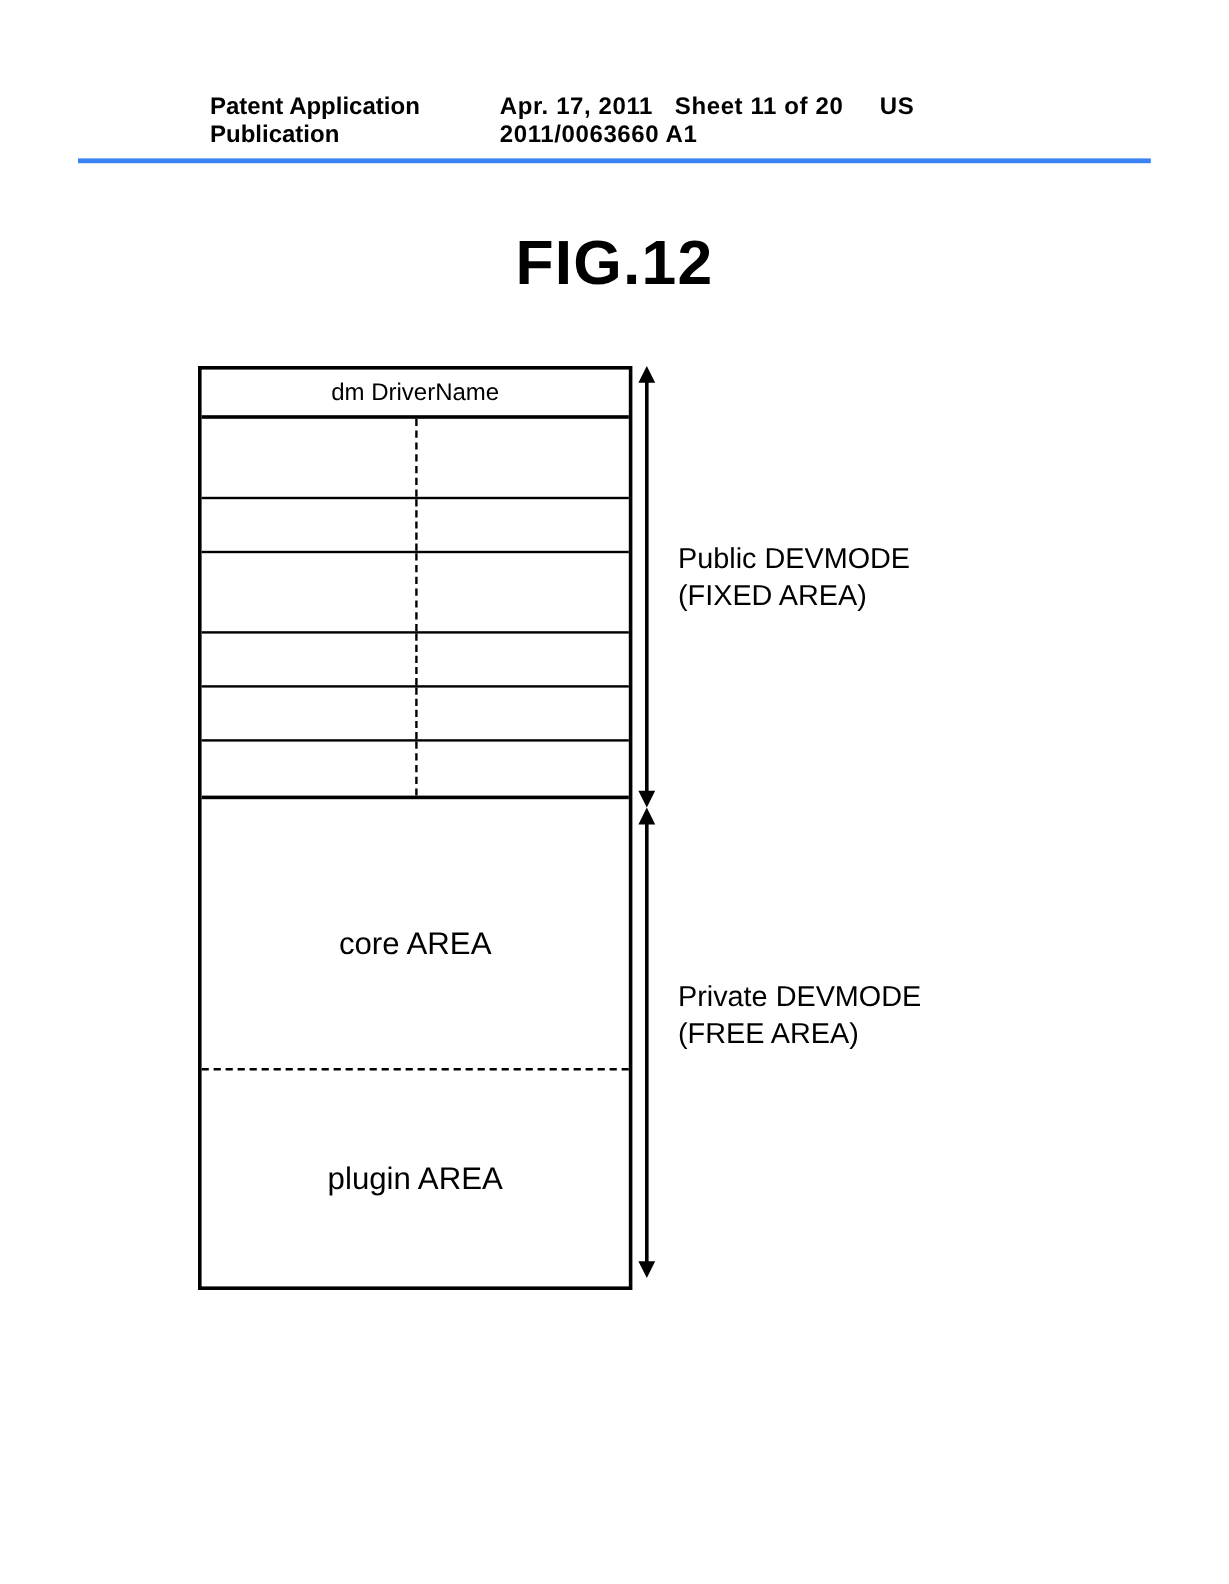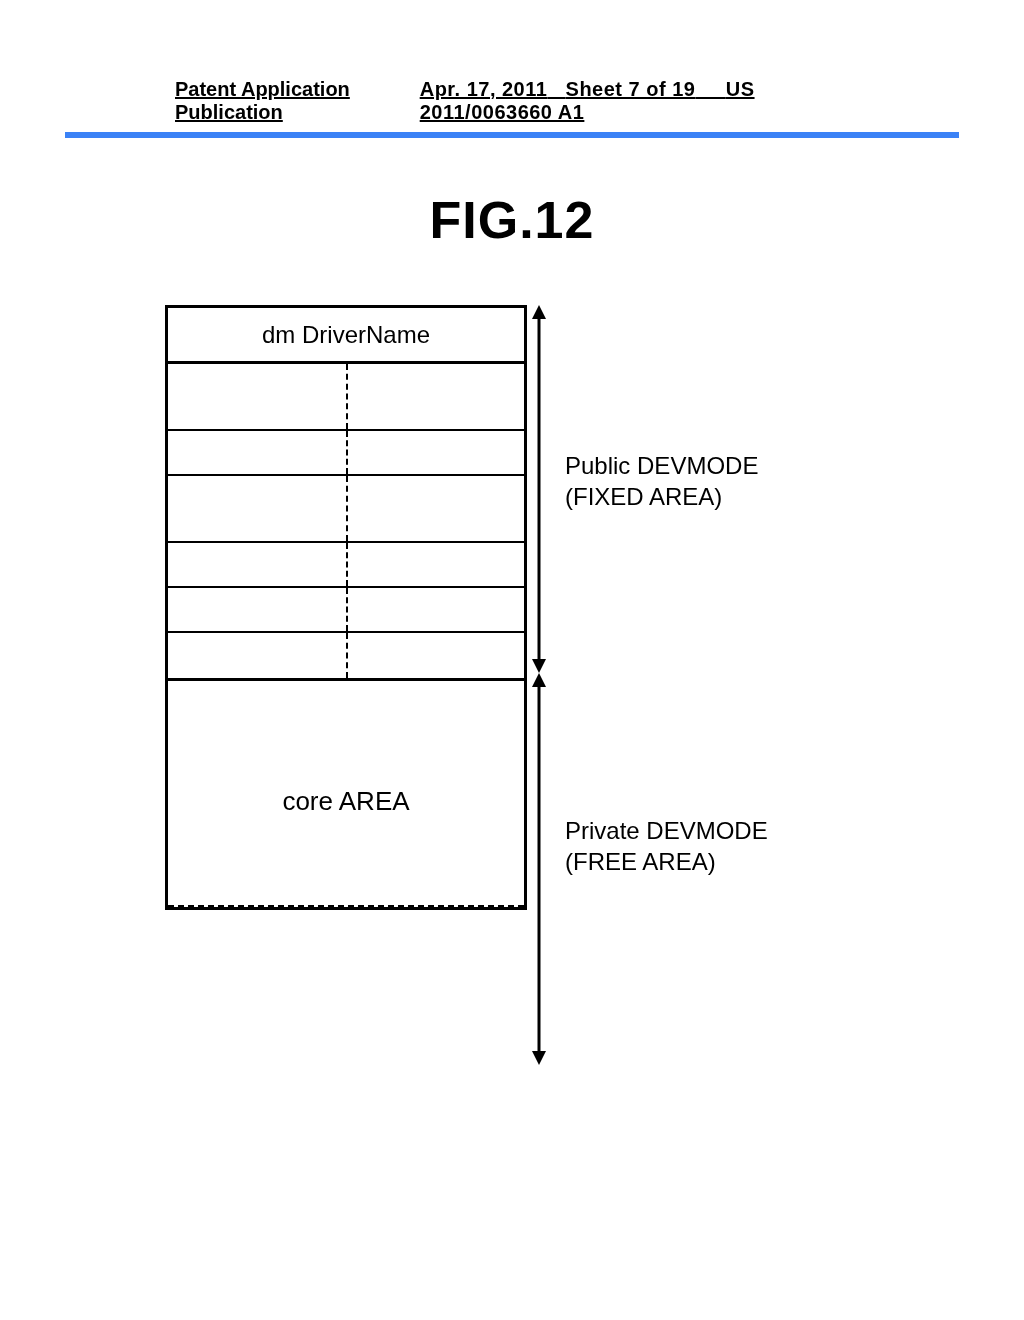--- a/index.html
+++ b/index.html
@@ -11,23 +11,22 @@
       position: relative;
     }
     .header {
       position: absolute;
       top: 78px;
       left: 0;
       right: 0;
       padding: 0 110px 8px 110px;
       display: flex;
       font-size: 20px;
-      border-bottom: 6px solid #3b82f6;
+      border-bottom: 4px solid #3b82f6;
       margin: 0 65px;
-      text-decoration: underline;
     }
     .header-left { font-weight: bold; }
     .header-right { font-weight: bold; letter-spacing: 0.5px; }
     .figure-title {
       position: absolute;
       top: 190px;
       left: 0;
       right: 0;
       text-align: center;
       font-size: 52px;
@@ -43,26 +42,26 @@
     }
     .main-box {
       position: absolute;
       left: 0;
       top: 0;
       width: 362px;
       border: 3px solid #000;
       border-right-width: 3px;
     }
     .driver-name-cell {
-      height: 56px;
+      height: 41px;
       border-bottom: 3px solid #000;
       display: flex;
       align-items: center;
       justify-content: center;
-      font-size: 24px;
+      font-size: 20px;
     }
     .split-rows {
       position: relative;
     }
     .split-row {
       height: 45px;
       border-bottom: 2.5px solid #000;
       position: relative;
     }
     .split-row:last-child { border-bottom: none; }
@@ -108,21 +107,21 @@
     .label-public { top: 145px; }
     .label-private { top: 510px; }
   </style>
 </head>
 <body>
 
 <div class="header">
   <span class="header-left">Patent Application Publication</span>
   <span class="header-right">
     <span>Apr. 17, 2011</span>&nbsp;&nbsp;
-    <span>Sheet 7 of 19</span>&nbsp;&nbsp;&nbsp;&nbsp;
+    <span>Sheet 11 of 20</span>&nbsp;&nbsp;&nbsp;&nbsp;
     <span>US 2011/0063660 A1</span>
   </span>
 </div>
 
 <div class="figure-title">FIG.12</div>
 
 <div class="diagram-container">
 
   <div class="main-box">
     <div class="driver-name-cell">dm DriverName</div>
@@ -141,20 +140,21 @@
         </div>
       <div class="split-row">
           <div class="vdash"></div>
         </div>
       <div class="split-row">
           <div class="vdash"></div>
         </div>
     </div>
     <div class="private-section">
       <div class="core-area">core AREA</div>
+      <div class="plugin-area">plugin AREA</div>
     </div>
   </div>
 
   <div class="bracket" style="top:0;height:368px;">
     <svg width="18" height="368">
       <line x1="2" y1="4" x2="2" y2="364" stroke="#000" stroke-width="3"></line>
       <polygon points="2,0 -5,14 9,14" fill="#000"></polygon>
       <polygon points="2,368 -5,354 9,354" fill="#000"></polygon>
     </svg>
   </div>

